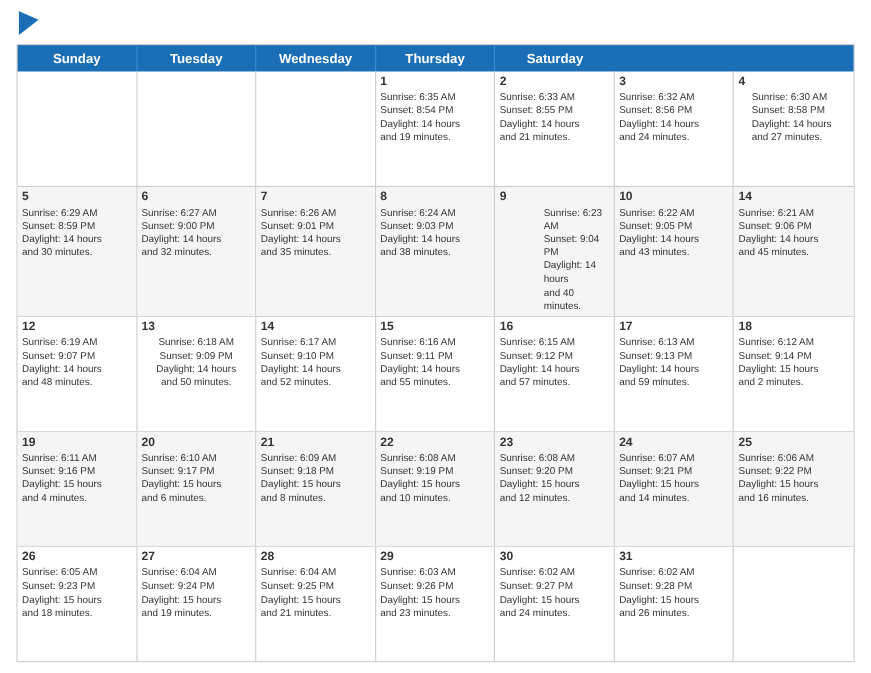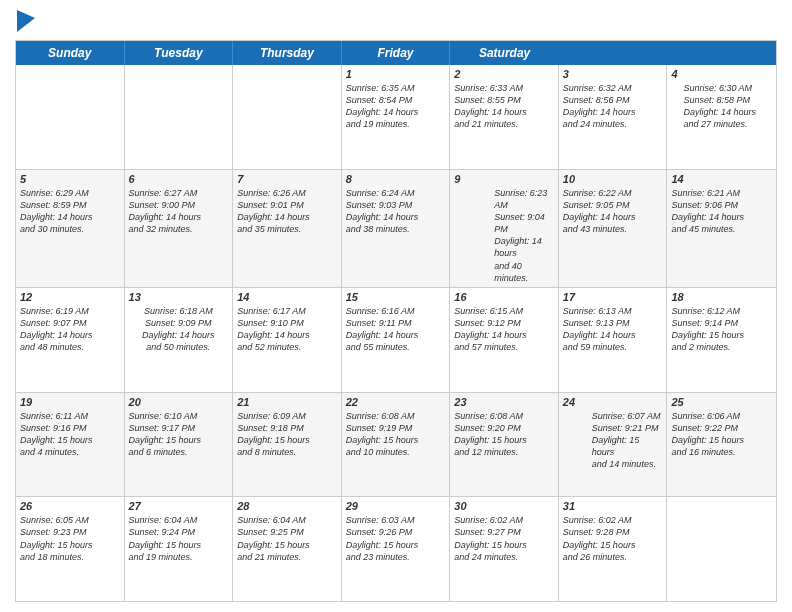--- a/index.html
+++ b/index.html
@@ -52,21 +52,20 @@
     }
     .title-block .location {
       font-size: 14px;
       color: #555;
     }
     .calendar {
       flex: 1;
       display: flex;
       flex-direction: column;
       border: 1px solid #ccc;
-      font-style: italic;
     }
     .cal-header-row {
       display: grid;
       grid-template-columns: repeat(7, 1fr);
       background: #1a6eb5;
     }
     .cal-header-cell {
       color: #fff;
       font-weight: bold;
       font-size: 12px;
@@ -127,22 +126,22 @@
     <div class="title-block">
       <div class="month-year"></div>
       <div class="location"></div>
     </div>
   </div>
 
   <div class="calendar">
     <div class="cal-header-row" id="cal-header">
         <div class="cal-header-cell">Sunday</div>
         <div class="cal-header-cell">Tuesday</div>
+        <div class="cal-header-cell">Wednesday</div>
         <div class="cal-header-cell">Thursday</div>
-        <div class="cal-header-cell">Friday</div>
         <div class="cal-header-cell">Saturday</div>
       </div>
     <div class="cal-body" id="cal-body">
         <div class="cal-row">
           <div class="cal-cell"></div>
           <div class="cal-cell"></div>
           <div class="cal-cell"></div>
           <div class="cal-cell">
             <div class="day-num">1</div>
             <div class="cell-info" style="white-space: pre-line;">Sunrise: 6:35 AM
@@ -305,21 +304,21 @@
           </div>
           <div class="cal-cell alt-bg">
             <div class="day-num">23</div>
             <div class="cell-info" style="white-space: pre-line;">Sunrise: 6:08 AM
 Sunset: 9:20 PM
 Daylight: 15 hours
 and 12 minutes.</div>
           </div>
           <div class="cal-cell alt-bg">
             <div class="day-num">24</div>
-            <div class="cell-info" style="white-space: pre-line; margin-left: 29px;">Sunrise: 6:07 AM
+            <div class="cell-info" style="white-space: pre-line;">Sunrise: 6:07 AM
 Sunset: 9:21 PM
 Daylight: 15 hours
 and 14 minutes.</div>
           </div>
           <div class="cal-cell alt-bg">
             <div class="day-num">25</div>
             <div class="cell-info" style="white-space: pre-line;">Sunrise: 6:06 AM
 Sunset: 9:22 PM
 Daylight: 15 hours
 and 16 minutes.</div>

